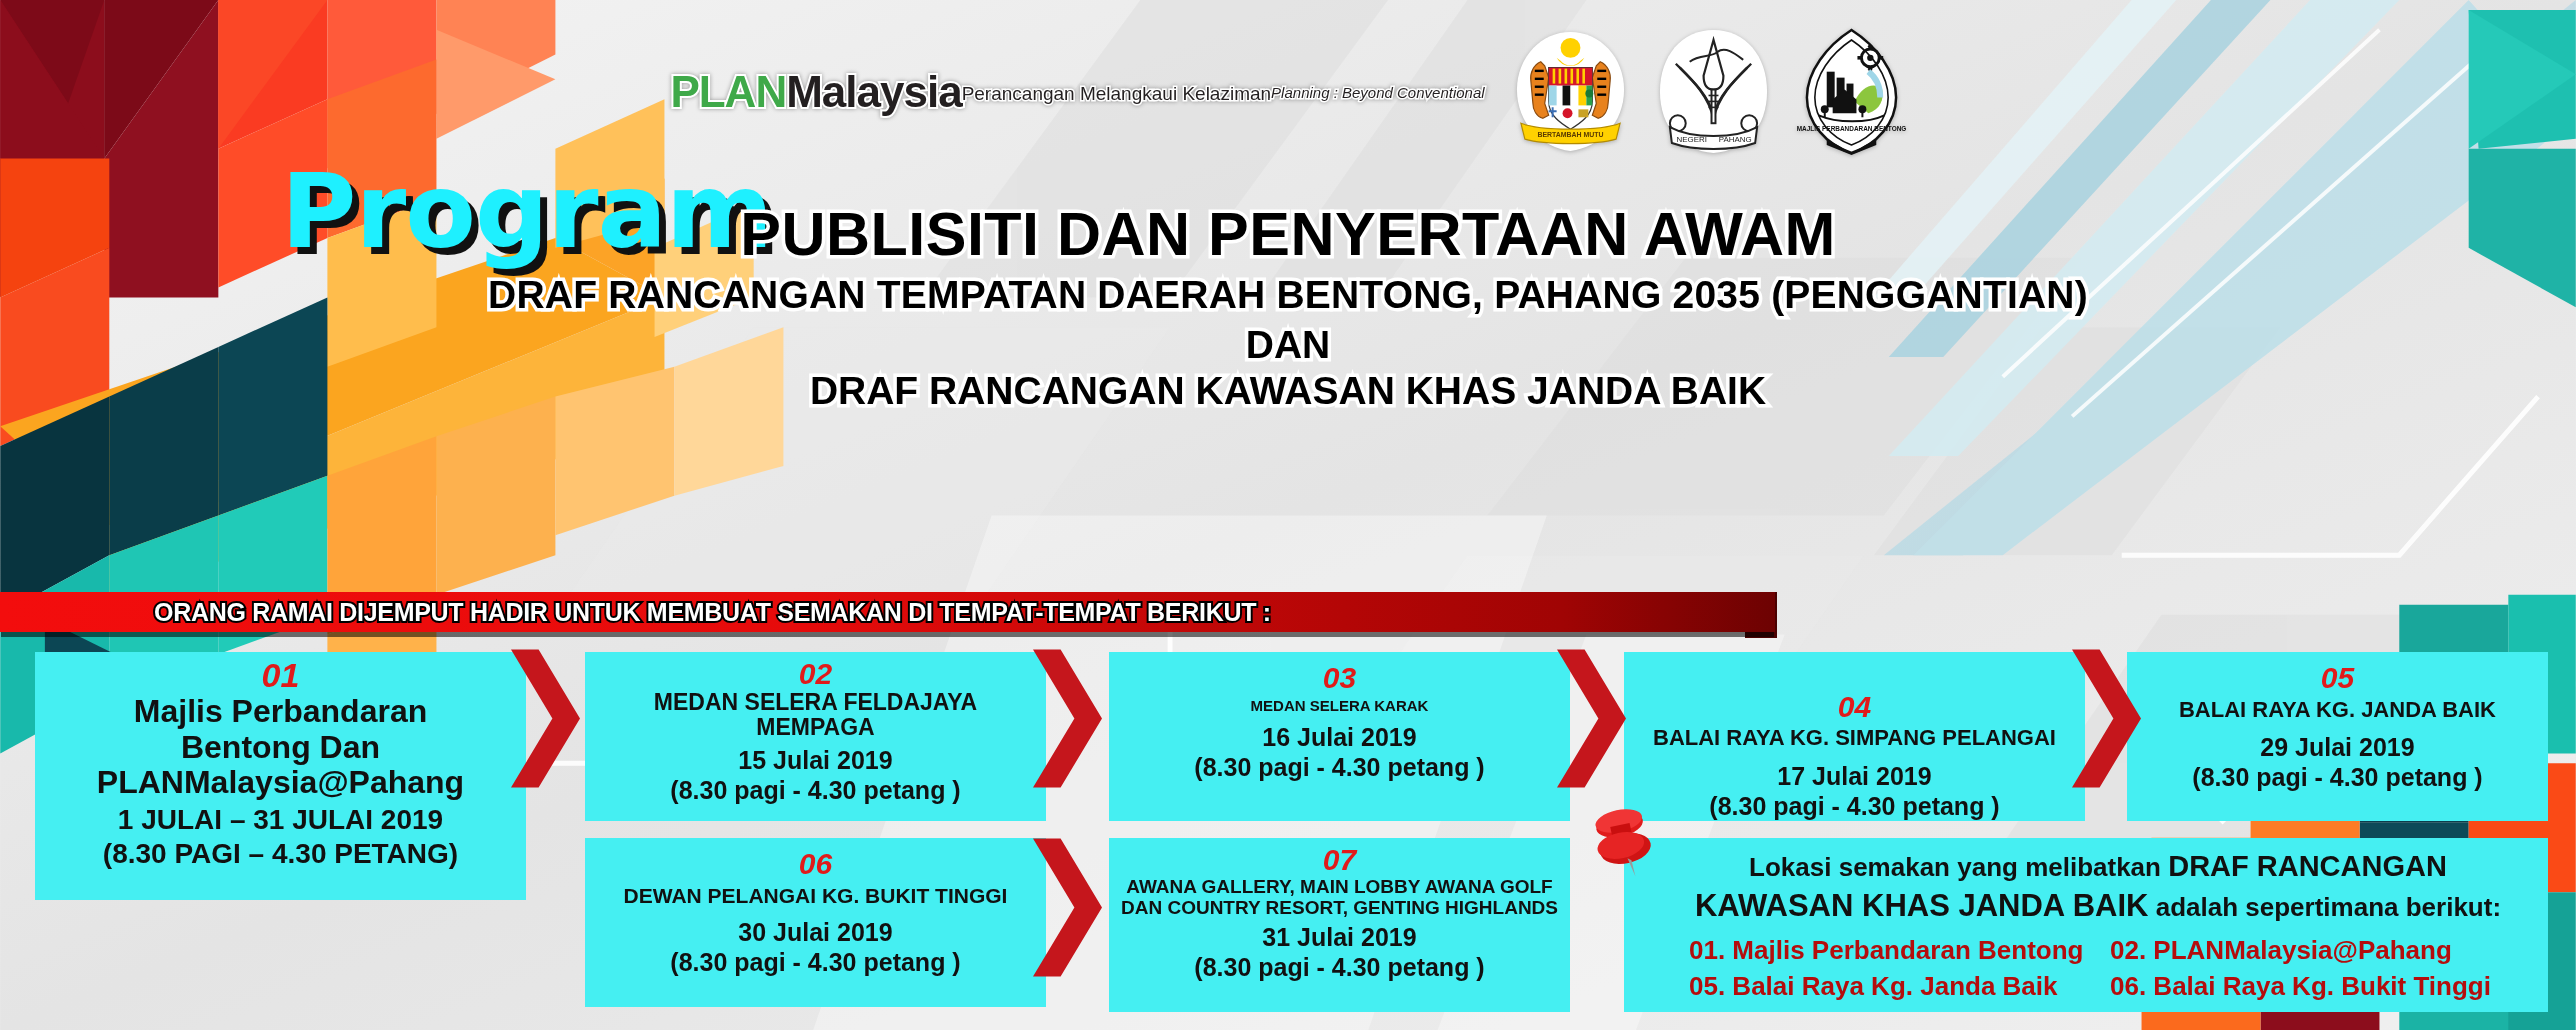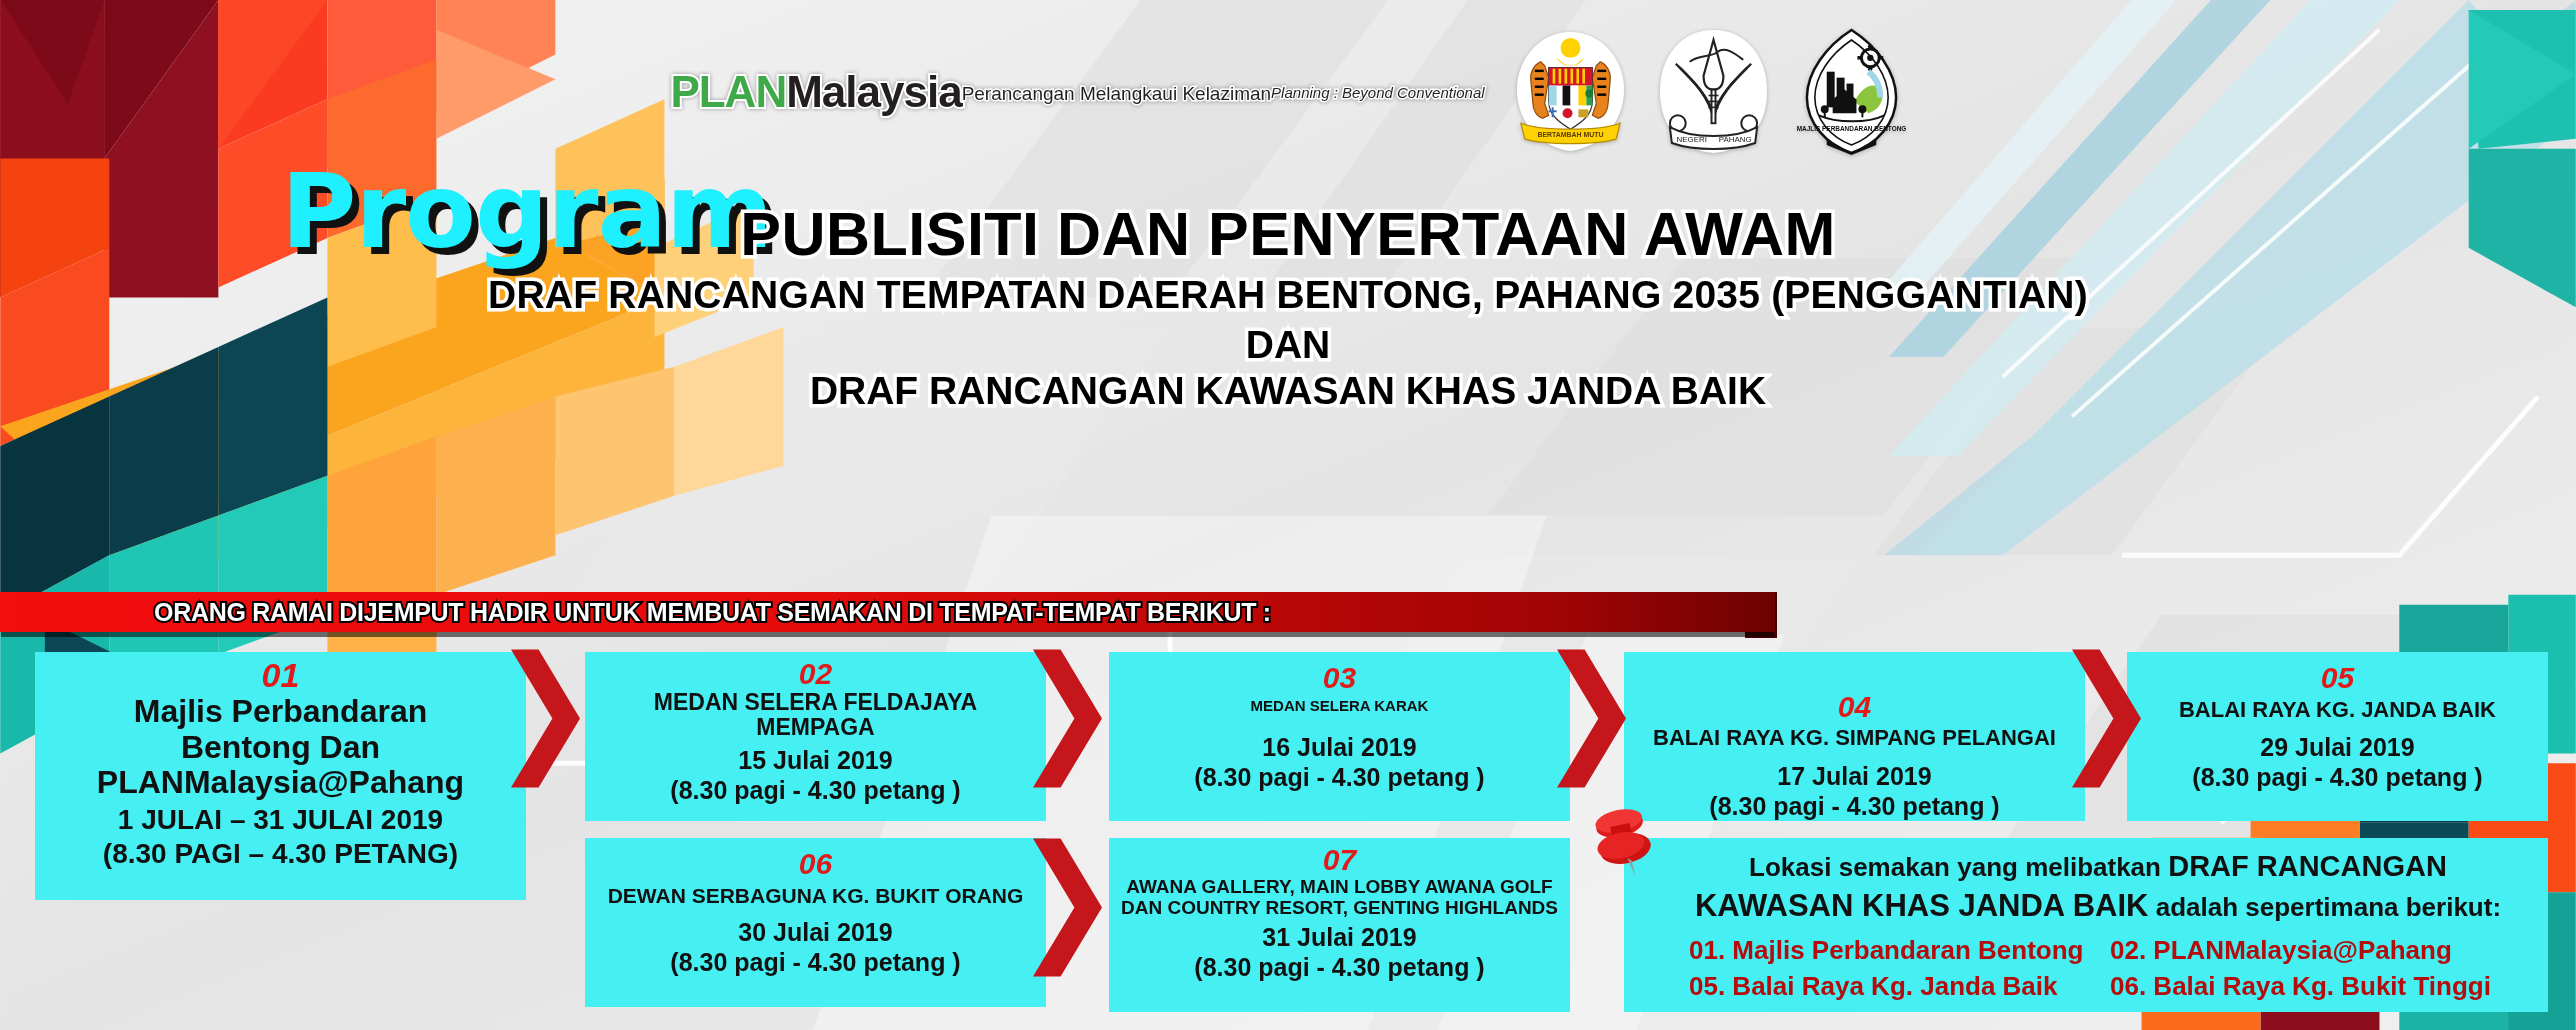--- a/index.html
+++ b/index.html
@@ -356,41 +356,41 @@
     <div class="num" style="font-size:30px">02</div>
     <div class="nm" style="font-size:23px">MEDAN SELERA FELDAJAYA</div>
     <div class="nm" style="font-size:23px">MEMPAGA</div>
     <div class="dt" style="font-size:25px;margin-top:4px">15 Julai 2019</div>
     <div class="tm" style="font-size:25px">(8.30 pagi - 4.30 petang )</div>
   </div>
 
   <div class="box" style="left:1109px;top:652px;width:461px;height:169px;padding-top:10px;">
     <div class="num" style="font-size:30px">03</div>
     <div class="nm" style="font-size:15px;margin-top:4px">MEDAN SELERA KARAK</div>
-    <div class="dt" style="font-size:25px;margin-top:18px">16 Julai 2019</div>
+    <div class="dt" style="font-size:25px;margin-top:8px">16 Julai 2019</div>
     <div class="tm" style="font-size:25px">(8.30 pagi - 4.30 petang )</div>
   </div>
 
   <div class="box" style="left:1624px;top:652px;width:461px;height:169px;padding-top:10px;justify-content:flex-end;">
     <div class="num" style="font-size:30px">04</div>
     <div class="nm" style="font-size:22px;margin-top:4px">BALAI RAYA KG. SIMPANG PELANGAI</div>
     <div class="dt" style="font-size:25px;margin-top:10px">17 Julai 2019</div>
     <div class="tm" style="font-size:25px">(8.30 pagi - 4.30 petang )</div>
   </div>
 
   <div class="box" style="left:2127px;top:652px;width:421px;height:169px;padding-top:10px;">
     <div class="num" style="font-size:30px">05</div>
     <div class="nm" style="font-size:22px;margin-top:4px">BALAI RAYA KG. JANDA BAIK</div>
     <div class="dt" style="font-size:25px;margin-top:10px">29 Julai 2019</div>
     <div class="tm" style="font-size:25px">(8.30 pagi - 4.30 petang )</div>
   </div>
 
   <div class="box" style="left:585px;top:838px;width:461px;height:169px;padding-top:10px;">
     <div class="num" style="font-size:30px">06</div>
-    <div class="nm" style="font-size:21px;margin-top:4px">DEWAN SERBAGUNA KG. BUKIT ORANG</div>
+    <div class="nm" style="font-size:21px;margin-top:4px">DEWAN PELANGAI KG. BUKIT TINGGI</div>
     <div class="dt" style="font-size:25px;margin-top:10px">30 Julai 2019</div>
     <div class="tm" style="font-size:25px">(8.30 pagi - 4.30 petang )</div>
   </div>
 
   <div class="box" style="left:1109px;top:838px;width:461px;height:174px;padding-top:6px;">
     <div class="num" style="font-size:30px">07</div>
     <div class="nm" style="font-size:19px">AWANA GALLERY, MAIN LOBBY AWANA GOLF</div>
     <div class="nm" style="font-size:19px">DAN COUNTRY RESORT, GENTING HIGHLANDS</div>
     <div class="dt" style="font-size:25px;margin-top:4px">31 Julai 2019</div>
     <div class="tm" style="font-size:25px">(8.30 pagi - 4.30 petang )</div>

